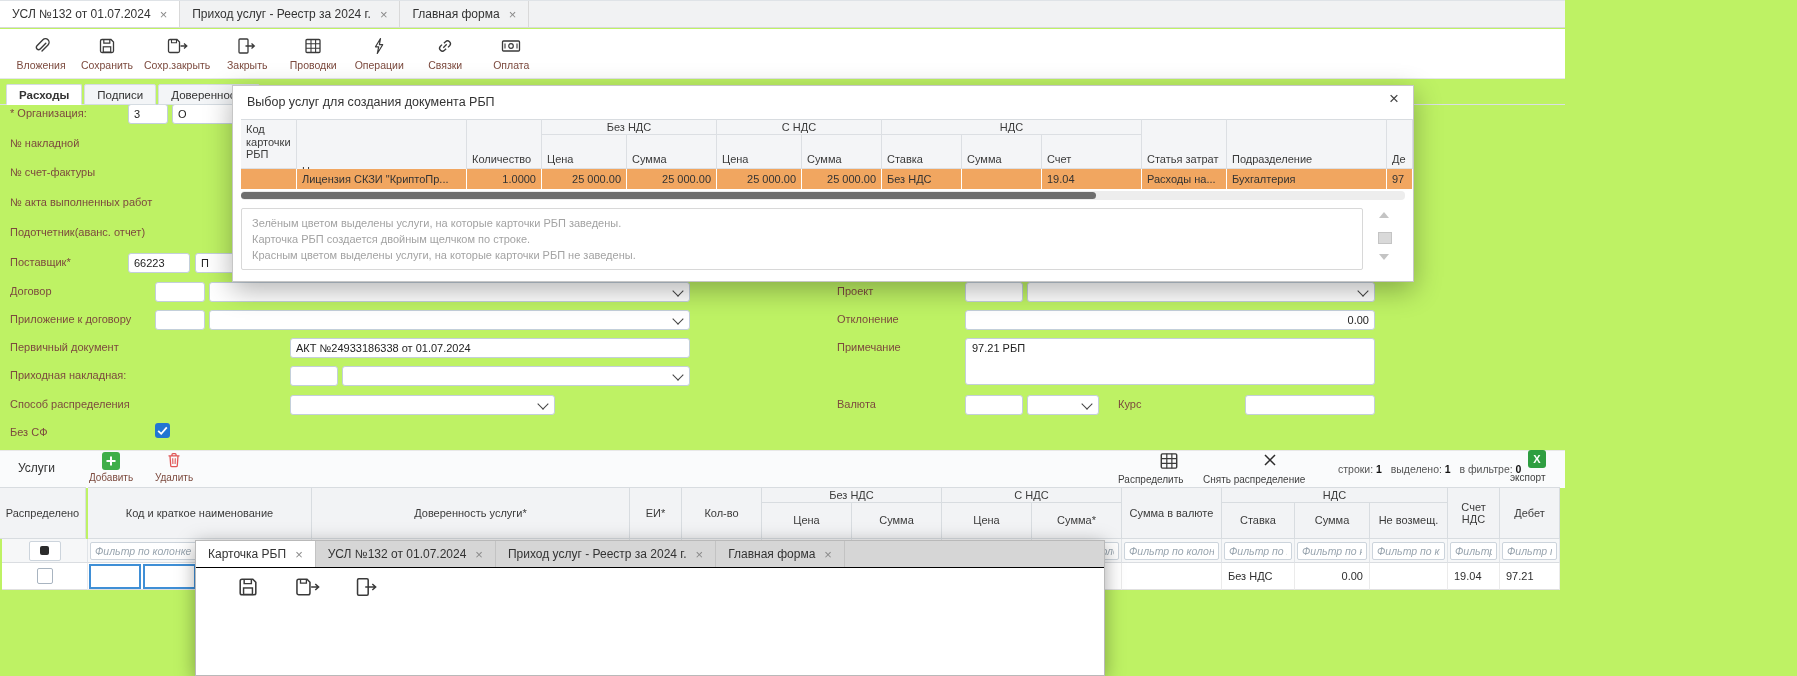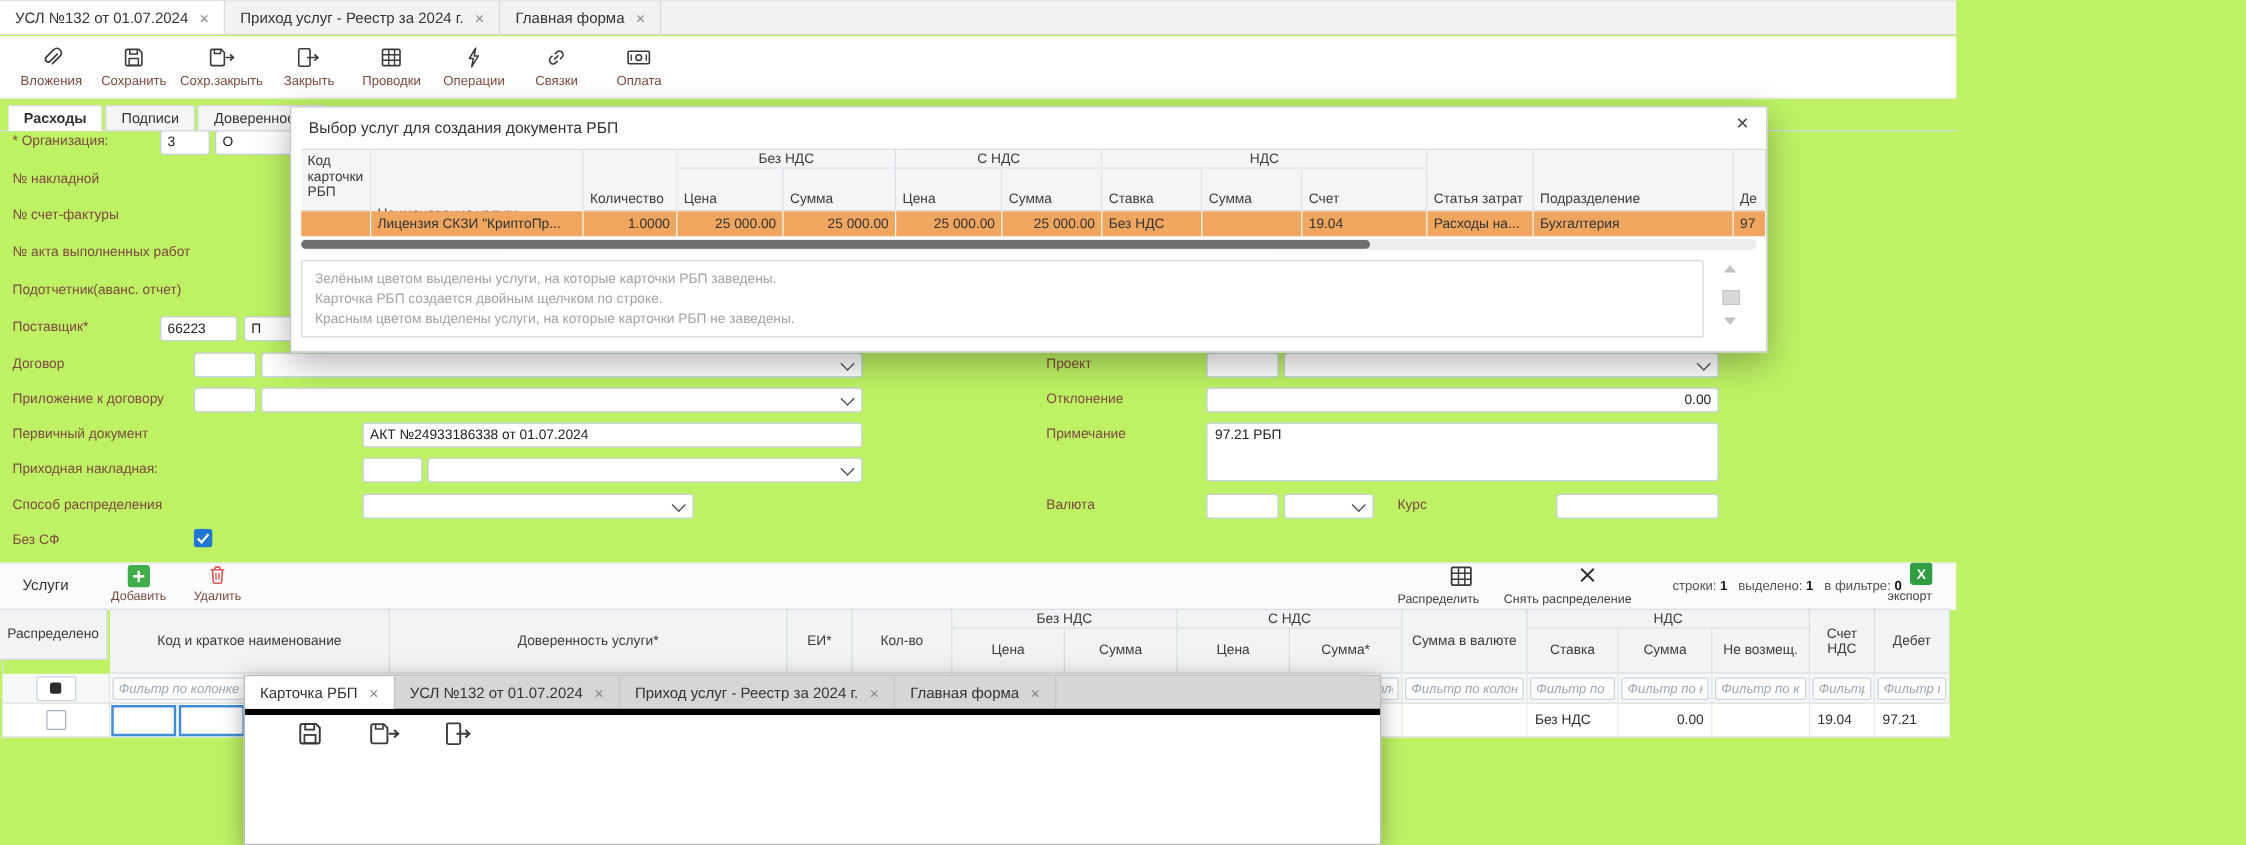--- a/index.html
+++ b/index.html
@@ -61,21 +61,21 @@
   .rcell{position:absolute;top:83px;height:20px;background:#f1a660;border-right:1px solid #fff;box-sizing:border-box;
          font-size:11px;color:#333;display:flex;align-items:center;padding:0 5px;white-space:nowrap;overflow:hidden;}
   .rcell.num{justify-content:flex-end;}
   .notes{position:absolute;left:8px;top:122px;width:1122px;height:62px;border:1px solid #d8d8d8;border-radius:2px;
          box-sizing:border-box;padding:6px 10px;font-size:11px;color:#a3a3a3;line-height:16px;}
   .tri-up{width:0;height:0;border-left:5px solid transparent;border-right:5px solid transparent;border-bottom:6px solid #c4c4c4;}
   .tri-dn{width:0;height:0;border-left:5px solid transparent;border-right:5px solid transparent;border-top:6px solid #c4c4c4;}
   
   .bwin{position:absolute;left:195px;top:540px;width:910px;height:136px;background:#fff;border:1px solid #b9b9b9;
         box-shadow:0 4px 18px rgba(0,0,0,.35);z-index:30;box-sizing:border-box;}
-  .btabs{height:26px;background:#d6d6d6;display:flex;font-size:12px;border-bottom:5px solid #000000;}
+  .btabs{height:26px;background:#d6d6d6;display:flex;font-size:12px;border-bottom:1px solid #000000;}
   .btab{display:flex;align-items:center;padding:0 12px;border-right:1px solid #c3c3c3;color:#333;white-space:nowrap;}
   .btab.active{background:#fff;}
   .statusbit{font-size:10.5px;color:#555;}
   .statusbit b{color:#111;}
 </style>
 </head>
 <body>
 
 <div class="root">
 
@@ -289,21 +289,21 @@
 
   <span class="abs" style="left:1528px;top:450px">
     <svg width="18" height="18">
         <rect width="18" height="18" rx="3" fill="#2f9e41"></rect>
         <text x="9" y="13" text-anchor="middle" font-size="11" font-weight="bold" fill="#fff">X</text>
       </svg>
   </span>
   <div class="slabel2" style="left:1510px;top:472px;width:54px">экспорт</div>
 
   <div class="abs" style="left:2px;top:487px;width:1px;height:103px;background:#d8dce0"></div>
-  <div class="shc bt" style="left:0;top:487px;width:86px;height:41px">Распределено</div>
+  <div class="shc bt" style="left:0;top:487px;width:86px;height:52px">Распределено</div>
   <div class="shc bt" style="left:88px;top:487px;width:224px;height:52px">Код и краткое наименование</div>
   <div class="shc bt" style="left:312px;top:487px;width:318px;height:52px">Доверенность услуги*</div>
   <div class="shc bt" style="left:630px;top:487px;width:52px;height:52px">ЕИ*</div>
   <div class="shc bt" style="left:682px;top:487px;width:80px;height:52px">Кол-во</div>
   <div class="shc bt" style="left:762px;top:487px;width:180px;height:16px">Без НДС</div>
   <div class="shc bt" style="left:942px;top:487px;width:180px;height:16px">С НДС</div>
   <div class="shc bt" style="left:1222px;top:487px;width:226px;height:16px">НДС</div>
   <div class="shc" style="left:762px;top:503px;width:90px;height:36px">Цена</div>
   <div class="shc" style="left:852px;top:503px;width:90px;height:36px">Сумма</div>
   <div class="shc" style="left:942px;top:503px;width:90px;height:36px">Цена</div>

